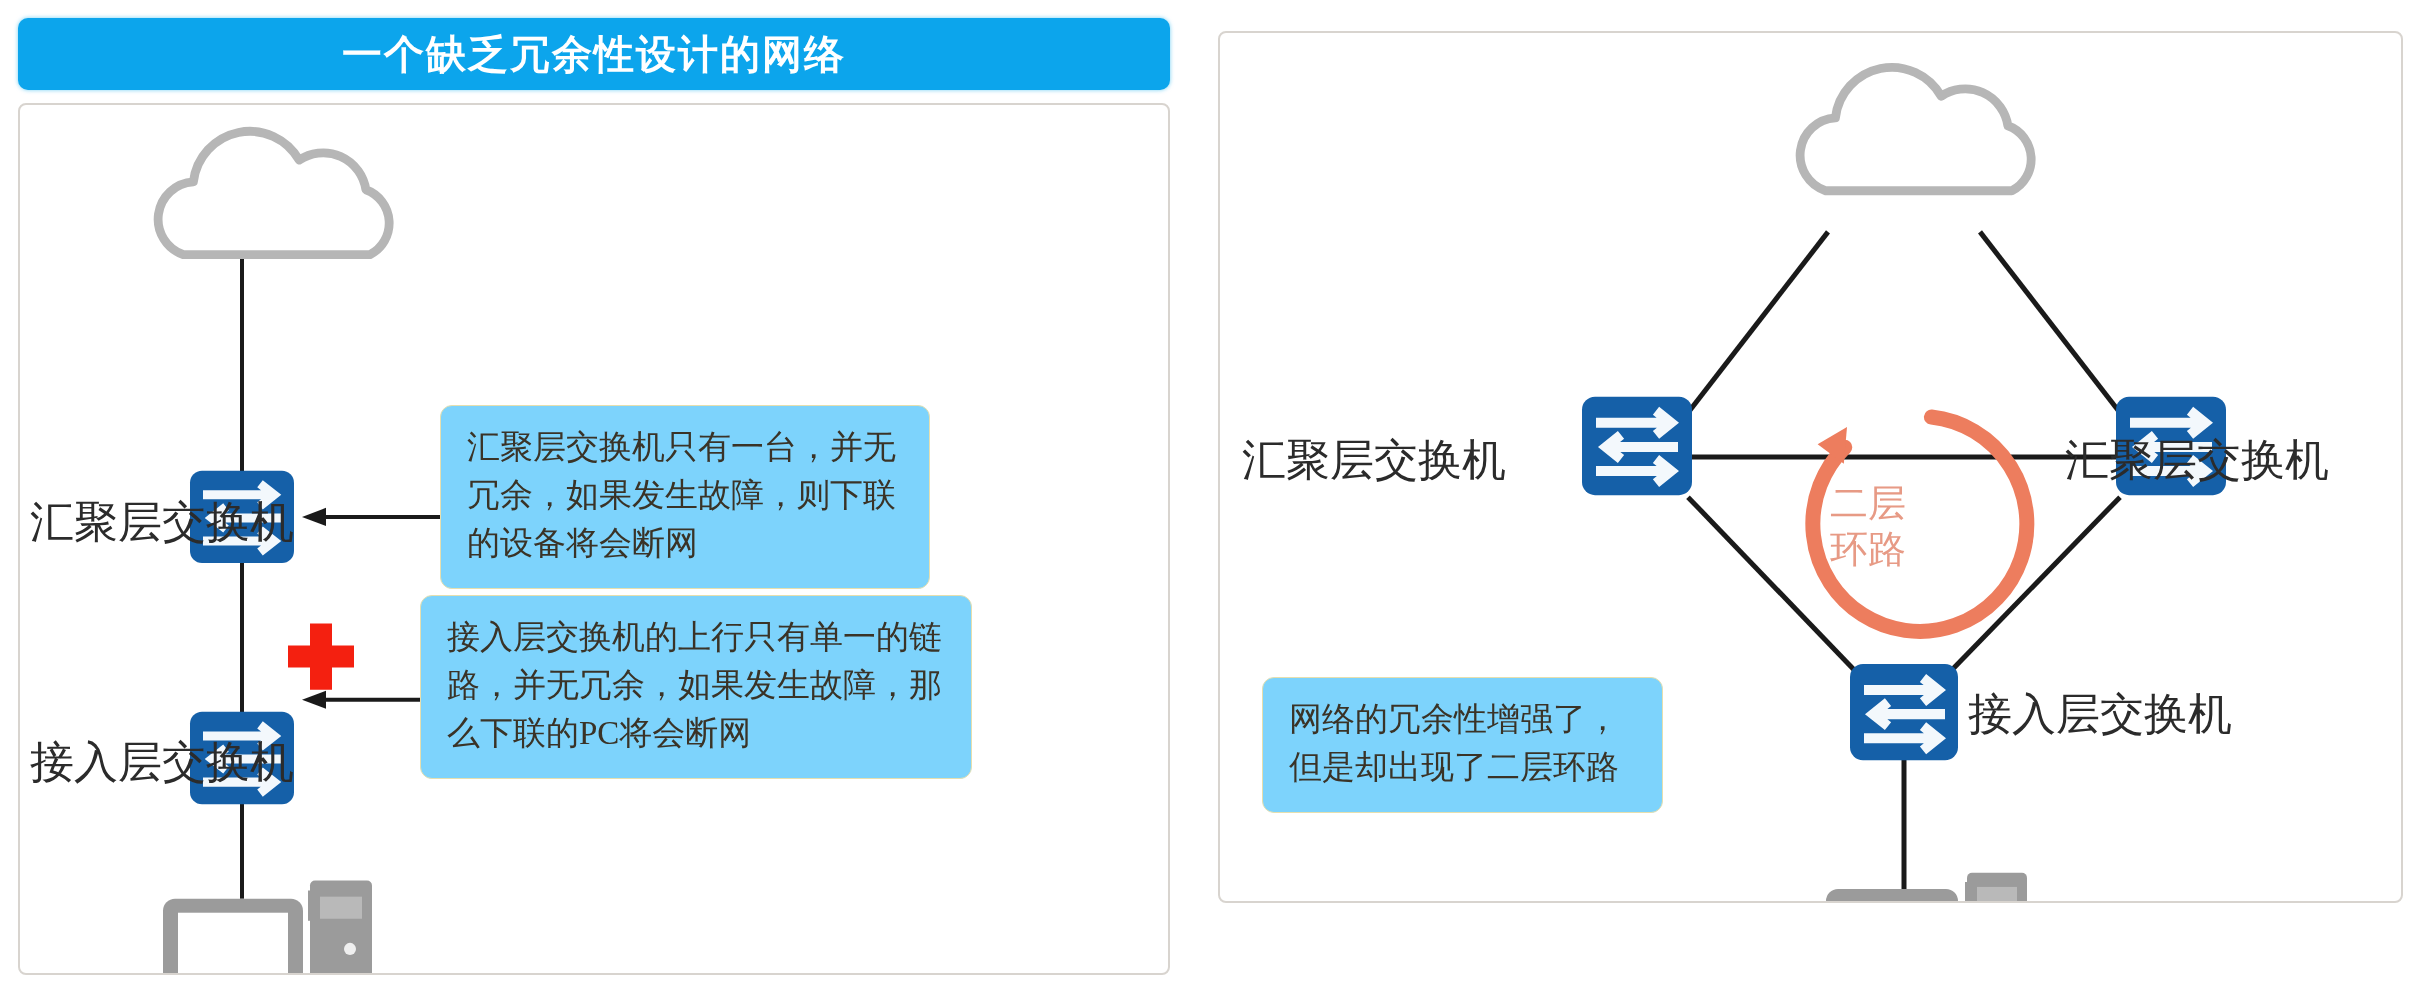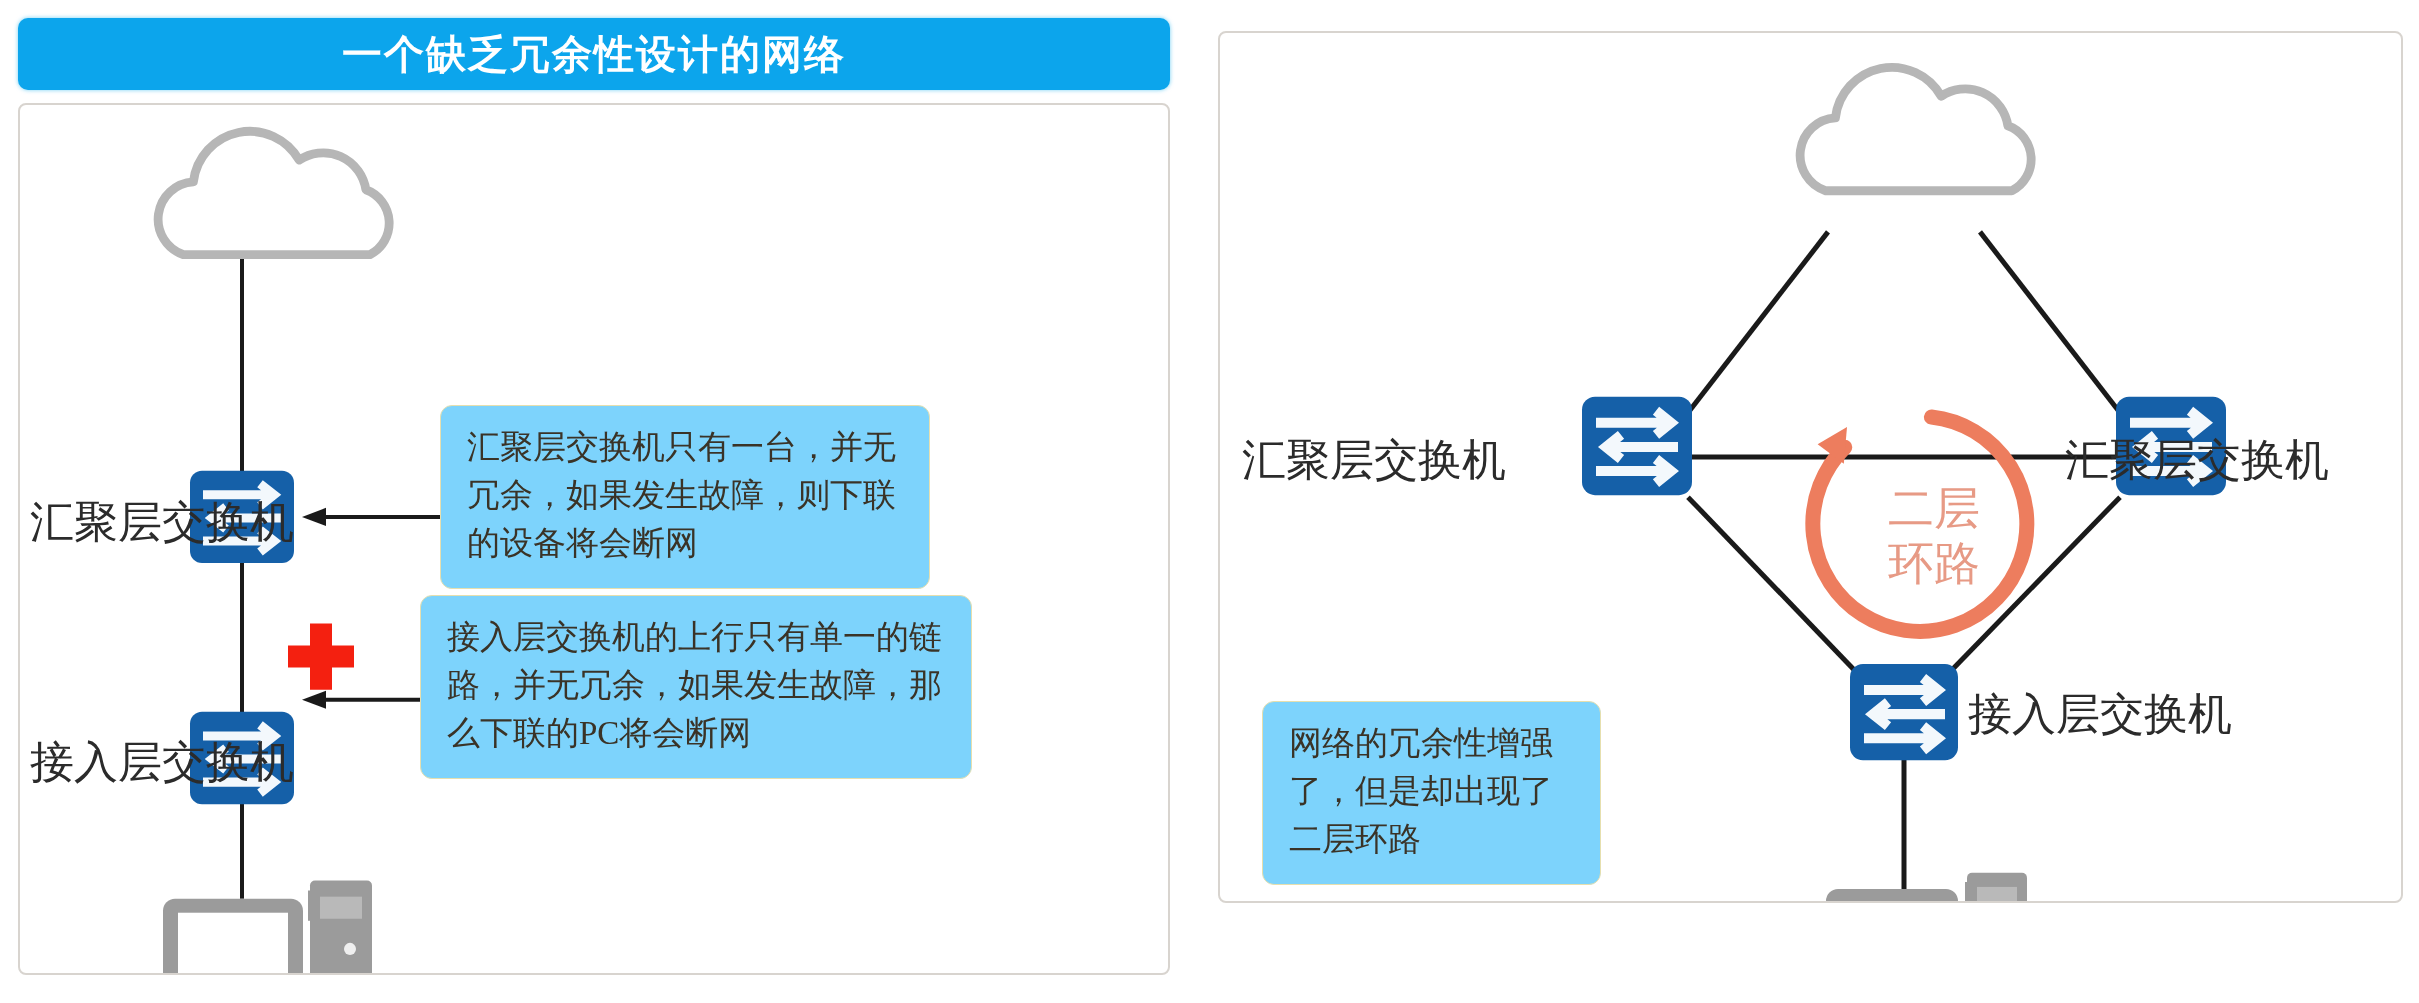--- a/index.html
+++ b/index.html
@@ -55,22 +55,22 @@
     padding:18px 24px 20px 26px;
     font-size:33px;
     line-height:1.45;
     color:#3a3327;
     font-family:"Liberation Serif","DejaVu Serif",serif;
   }
 
   
   .loop-text{
     position:absolute;
-    text-align:right;
-    font-size:46px;
+    text-align:left;
+    font-size:38px;
     line-height:1.2;
     color:#e79a85;
     font-family:"Liberation Serif","DejaVu Serif",serif;
     white-space:nowrap;
   }
 </style>
 </head>
 <body>
 
 <div class="board">
@@ -217,17 +217,17 @@
 
       <div class="lbl" style="left:845px;top:398px;">汇聚层交换机</div>
 
       <div class="lbl" style="left:748px;top:652px;">接入层交换机</div>
 
       <div class="loop-text" style="left:610px;top:448px;width:150px;">
         <div>二层</div>
         <div>环路</div>
       </div>
 
-      <div class="callout" style="left:42px;top:668px;width:339px;">网络的冗余性增强了，但是却出现了二层环路</div>
+      <div class="callout" style="left:42px;top:644px;width:401px;">网络的冗余性增强了，但是却出现了二层环路</div>
     </div>
   </div>
 
 </div>
 
 </body></html>

